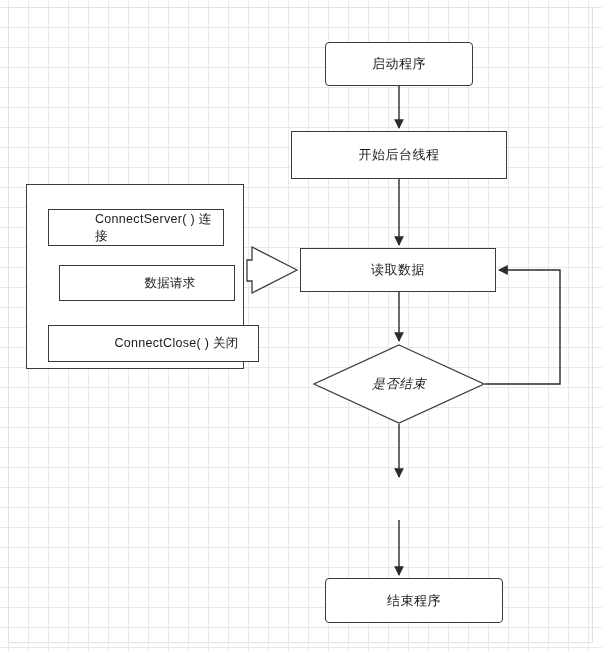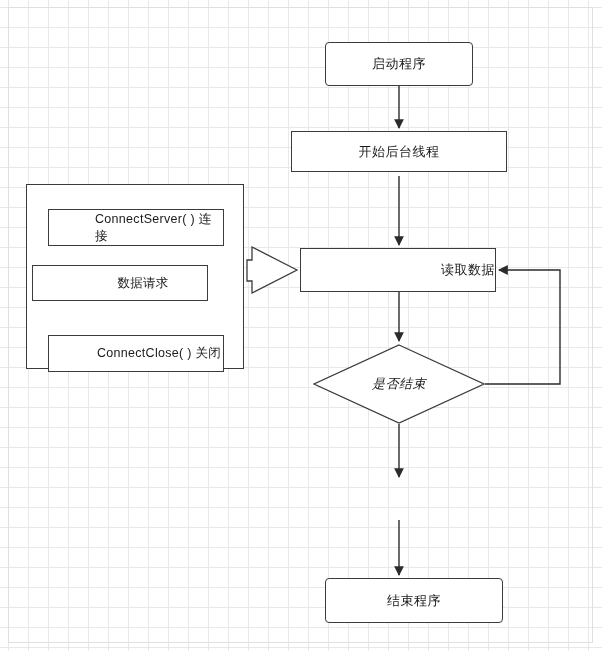--- a/index.html
+++ b/index.html
@@ -118,25 +118,25 @@
 
     <g stroke="#3b3b3b" stroke-width="1.3" fill="#ffffff">
       <path d="M 297 270 L 252 247 L 252 260 L 247 260 L 247 281 L 252 281 L 252 293 Z"></path>
     </g>
   </svg>
 
   <div class="node rounded" style="left:325px; top:42px; width:148px; height:44px;">
     <span>启动程序</span>
   </div>
 
-  <div class="node" style="left:291px; top:131px; width:216px; height:41px;align-items:center;">
+  <div class="node" style="left:291px; top:131px; width:216px; height:48px;align-items:center;">
     <span>开始后台线程</span>
   </div>
 
-  <div class="node" style="left:300px; top:248px; width:196px; height:44px;justify-content:flex-end;">
+  <div class="node" style="left:300px; top:248px; width:196px; height:44px;">
     <span>读取数据</span>
   </div>
 
   <div class="diamond-wrap" style="left:313px; top:344px; width:172px; height:80px;font-style:italic;">
     <svg width="172" height="80" viewBox="0 0 172 80">
       <polygon points="86,1 171,40 86,79 1,40" fill="#ffffff" stroke="#3b3b3b" stroke-width="1.3"></polygon>
     </svg>
     <div class="diamond-label">是否结束</div>
   </div>
 
@@ -144,21 +144,21 @@
   <div class="node rounded" style="left:325px; top:578px; width:178px; height:45px;">
     <span>结束程序</span>
   </div>
 
   <div class="group-box" style="left:26px; top:184px; width:218px; height:185px;"></div>
 
   <div class="sub-node" style="left:48px; top:209px; width:176px; height:37px;">
     <span>ConnectServer( ) 连接</span>
   </div>
 
-  <div class="sub-node" style="left:32px; top:265px; width:176px; height:36px;text-align:right;">
+  <div class="sub-node" style="left:59px; top:265px; width:176px; height:36px;text-align:right;">
     <span>数据请求</span>
   </div>
 
-  <div class="sub-node" style="left:48px; top:335px; width:176px; height:37px;">
+  <div class="sub-node" style="left:48px; top:325px; width:211px; height:37px;">
     <span>ConnectClose( ) 关闭</span>
   </div>
 
 </div>
 
 </body></html>

